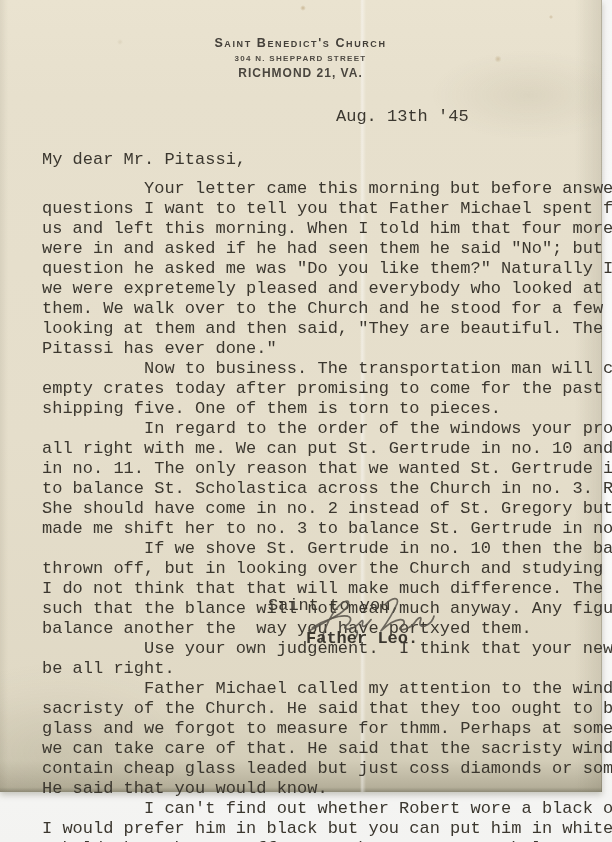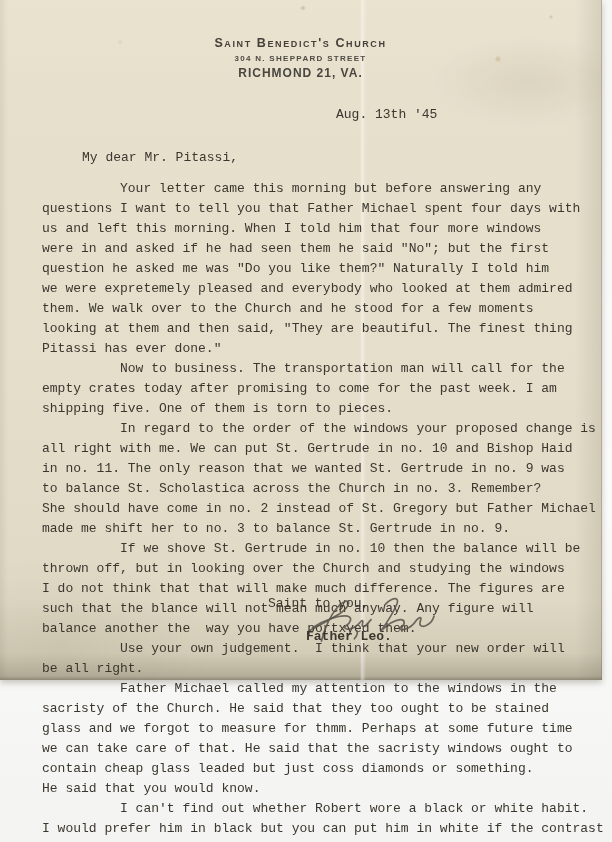--- a/index.html
+++ b/index.html
@@ -8,21 +8,21 @@
     background:#fbfbfa;
     font-family:"Liberation Sans",sans-serif;
     overflow:hidden;
   }
   .scan{
     position:relative;width:612px;height:842px;
     background:linear-gradient(180deg,#f6f6f5 0%,#fbfbfa 60%,#f3f3f1 100%);
   }
   
   .paper{
-    position:absolute;left:0px;top:0px;width:601px;height:680px;
+    position:absolute;left:0px;top:0px;width:601px;height:792px;
     background:
       radial-gradient(circle 4px at 303px 8px, rgba(150,112,52,.38), rgba(150,112,52,0) 72%),
       radial-gradient(circle 5px at 498px 59px, rgba(152,118,58,.30), rgba(152,118,58,0) 72%),
       radial-gradient(circle 3px at 551px 17px, rgba(150,112,52,.30), rgba(150,112,52,0) 72%),
       radial-gradient(circle 5px at 574px 727px, rgba(150,118,62,.22), rgba(150,118,62,0) 72%),
       radial-gradient(circle 2px at 577px 750px, rgba(170,90,70,.30), rgba(170,90,70,0) 75%),
       radial-gradient(circle 4px at 120px 42px, rgba(140,110,60,.12), rgba(140,110,60,0) 75%),
       radial-gradient(ellipse 130px 60px at 88% 12%, rgba(120,110,78,.10), rgba(120,110,78,0) 75%),
       radial-gradient(ellipse 200px 120px at 10% 95%, rgba(115,108,82,.10), rgba(115,108,82,0) 75%),
       linear-gradient(90deg, rgba(0,0,0,0) 360px, rgba(255,255,255,.45) 362px, rgba(0,0,0,0) 366px),
@@ -36,25 +36,25 @@
   .lh-name{
     font-size:12.5px;font-weight:600;letter-spacing:1.6px;
     font-variant:small-caps;color:#44403a;
   }
   .lh-address{margin-top:4px;font-size:8px;font-weight:600;letter-spacing:1.3px;color:#4e4a43;text-align:center;}
   .lh-city{margin-top:3px;font-size:12px;font-weight:600;letter-spacing:1px;color:#4a463f;}
   
   .tw{
     font-family:"Liberation Mono","DejaVu Sans Mono",monospace;
     color:#3b372f;
-    font-size:13px;
+    font-size:17px;
     white-space:pre;
   }
   .date{position:absolute;left:336px;top:107px;}
-  .salutation{position:absolute;left:42px;top:150px;margin-left:40px;}
+  .salutation{position:absolute;left:42px;top:150px;}
   .body-block{position:absolute;left:42px;top:179px;line-height:20px;}
   .closing{position:absolute;left:268px;top:596px;}
   .typed-name{position:absolute;left:306px;top:629px;font-weight:bold;}
   
   .signature{
     position:absolute;left:290px;top:593px;width:150px;height:52px;
     transform:rotate(-4deg);
   }
   .signature path{fill:none;stroke:#57524a;stroke-width:1.7;stroke-linecap:round;stroke-linejoin:round;opacity:.85;}
 </style>

